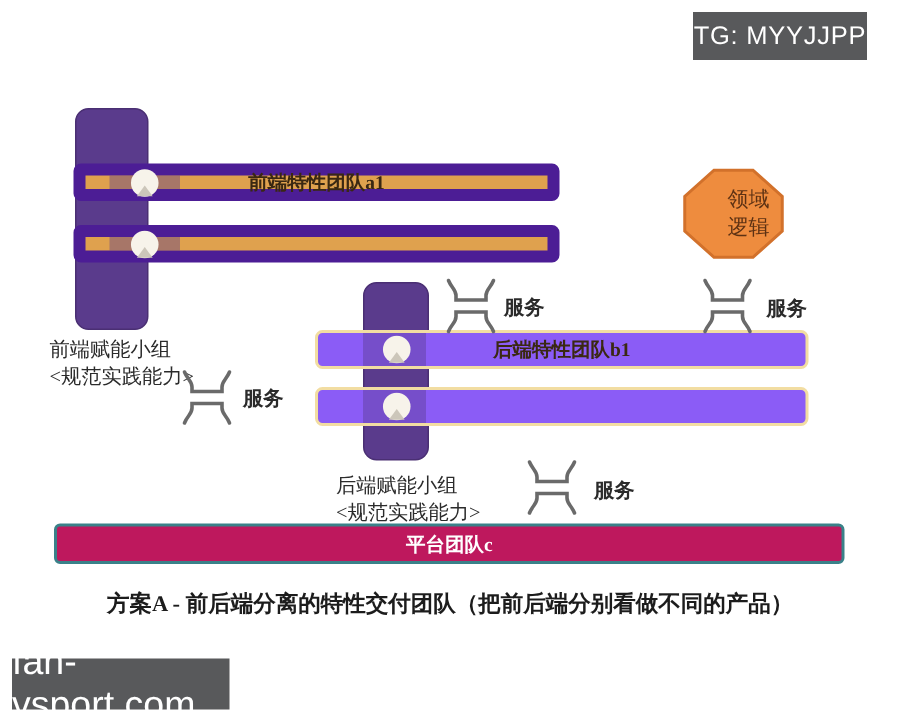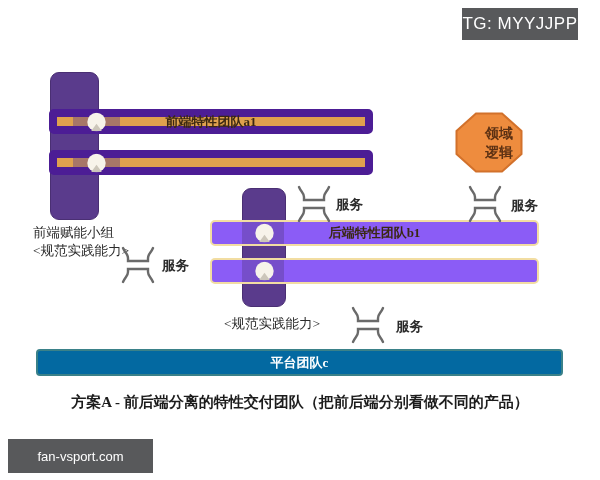--- a/index.html
+++ b/index.html
@@ -2,21 +2,21 @@
 <html><head>
 <meta charset="utf-8">
 <style>
   html,body{margin:0;padding:0;}
   body{font-family:"Liberation Serif",serif;background:#ffffff;}
   #stage{position:relative;width:600px;height:480px;background:#ffffff;overflow:hidden;}
 
   .badge{position:absolute;background:#58595b;color:#fff;font-family:"Liberation Sans",sans-serif;
          display:flex;align-items:center;justify-content:center;}
   #tg-badge{left:462px;top:8px;width:116px;height:32px;font-size:17px;letter-spacing:.5px;}
-  #watermark{left:8px;top:439px;width:145px;height:34px;font-size:13px;}
+  #watermark{left:8px;top:439px;width:145px;height:34px;font-size:25px;}
 
   .pcol{position:absolute;background:#5a3b8c;border:1px solid #4a2f73;border-radius:9px;z-index:1;}
   #pcol-front{left:50px;top:72px;width:47px;height:146px;}
   #pcol-back{left:242px;top:188px;width:42px;height:117px;}
 
   .team-bar{position:absolute;box-sizing:border-box;border-radius:5px;z-index:2;
             display:flex;align-items:center;justify-content:center;}
   .team-bar .bar-label{position:relative;z-index:3;font-size:13px;font-weight:bold;color:#3a2812;}
   .bar-a{left:49px;width:324px;height:25px;background:#dfa14e;border:8px solid #4c1d95;}
   #bar-a1{top:109px;} #bar-a2{top:150px;}
@@ -41,24 +41,24 @@
   #xaas-domain{left:467px;top:185px;}
 
   .svc-label{position:absolute;font-size:13.5px;font-weight:bold;color:#2b2b2b;z-index:2;}
   #svc-front{left:162px;top:257px;}
   #svc-b-top{left:336px;top:196px;}
   #svc-back{left:396px;top:318px;}
   #svc-domain{left:511px;top:197px;}
 
   #octagon{position:absolute;left:455px;top:112px;width:68px;height:61px;z-index:2;}
   #octagon .oct-text{position:absolute;inset:0;display:flex;flex-direction:column;align-items:center;
-        justify-content:center;font-size:14px;font-weight:bold;color:#5c3113;line-height:19px;margin-left:20px;}
+        justify-content:center;font-size:14px;font-weight:normal;color:#5c3113;line-height:19px;margin-left:20px;}
 
   #platform-bar{position:absolute;left:36px;top:349px;width:527px;height:27px;box-sizing:border-box;
-        background:#0369a1;border:2px solid #3a8189;border-radius:4px;display:flex;align-items:center;
+        background:#be185d;border:2px solid #3a8189;border-radius:4px;display:flex;align-items:center;
         justify-content:center;z-index:2;}
   #platform-bar span{color:#ffffff;font-size:13px;font-weight:bold;}
 
   #caption{position:absolute;left:0;top:393px;width:100%;text-align:center;font-size:15px;color:#1c1c1c;font-weight:bold;}
 </style>
 </head>
 <body>
 
 <svg width="0" height="0" style="position:absolute">
   <defs>
@@ -111,20 +111,21 @@
         <use href="#person-glyph"></use>
       </svg>
   </div>
 
   <div id="enable-front" class="enable-label">
     <div>前端赋能小组</div>
     <div>&lt;规范实践能力&gt;</div>
   </div>
 
   <div id="enable-back" class="enable-label">
+    <div>后端赋能小组</div>
     <div>&lt;规范实践能力&gt;</div>
   </div>
 
   <svg id="xaas-front" class="xaas" viewBox="0 0 36 38">
       <use href="#xaas-glyph"></use>
     </svg>
   <span id="svc-front" class="svc-label">服务</span>
 
   <svg id="xaas-b-top" class="xaas" viewBox="0 0 36 38">
       <use href="#xaas-glyph"></use>

